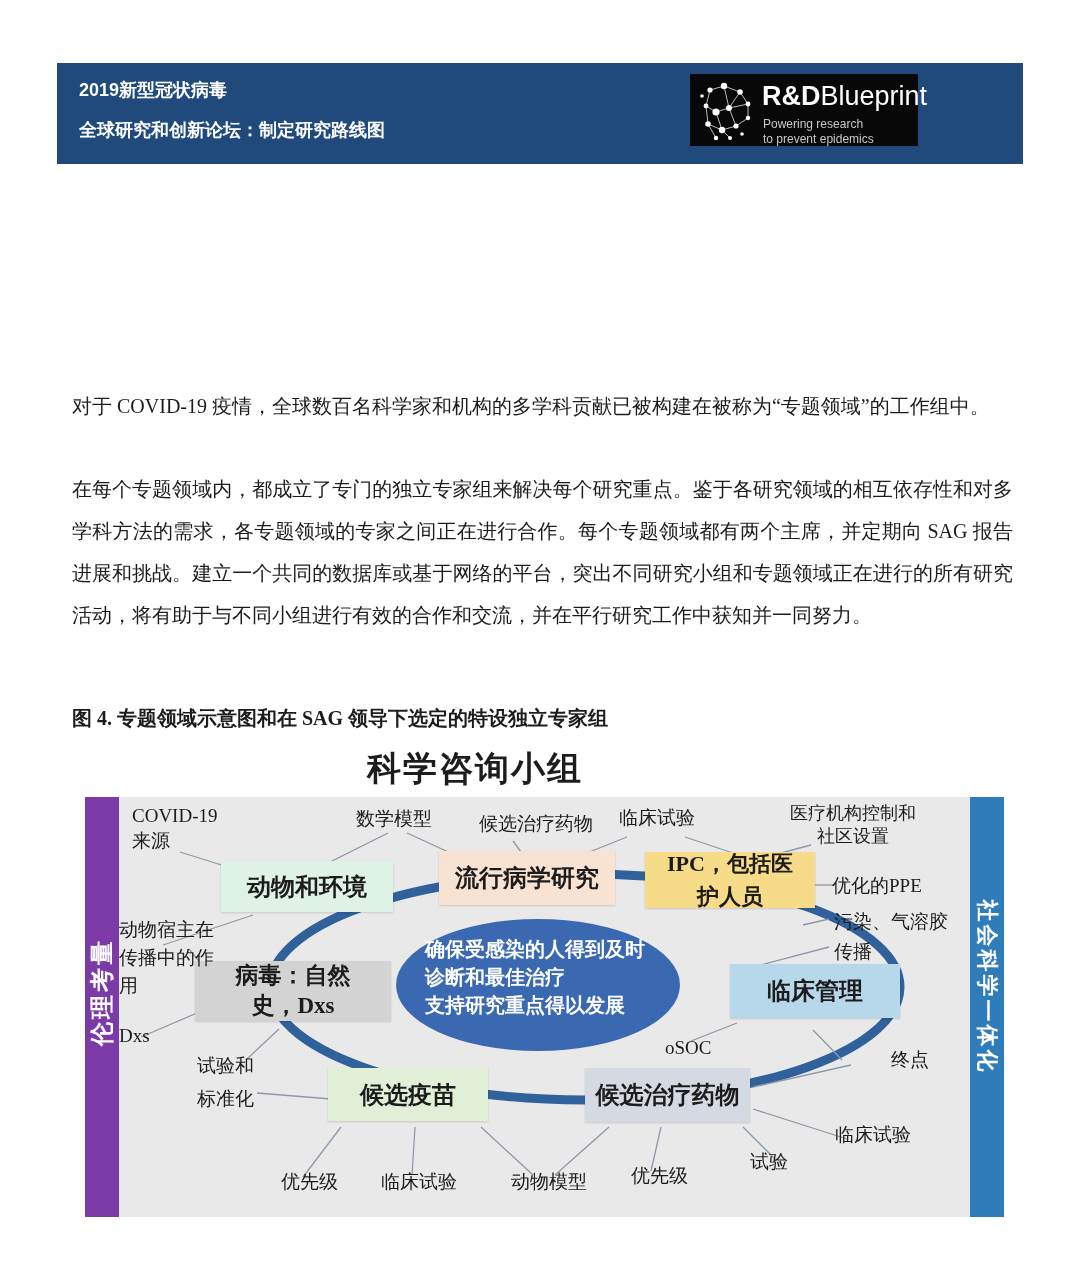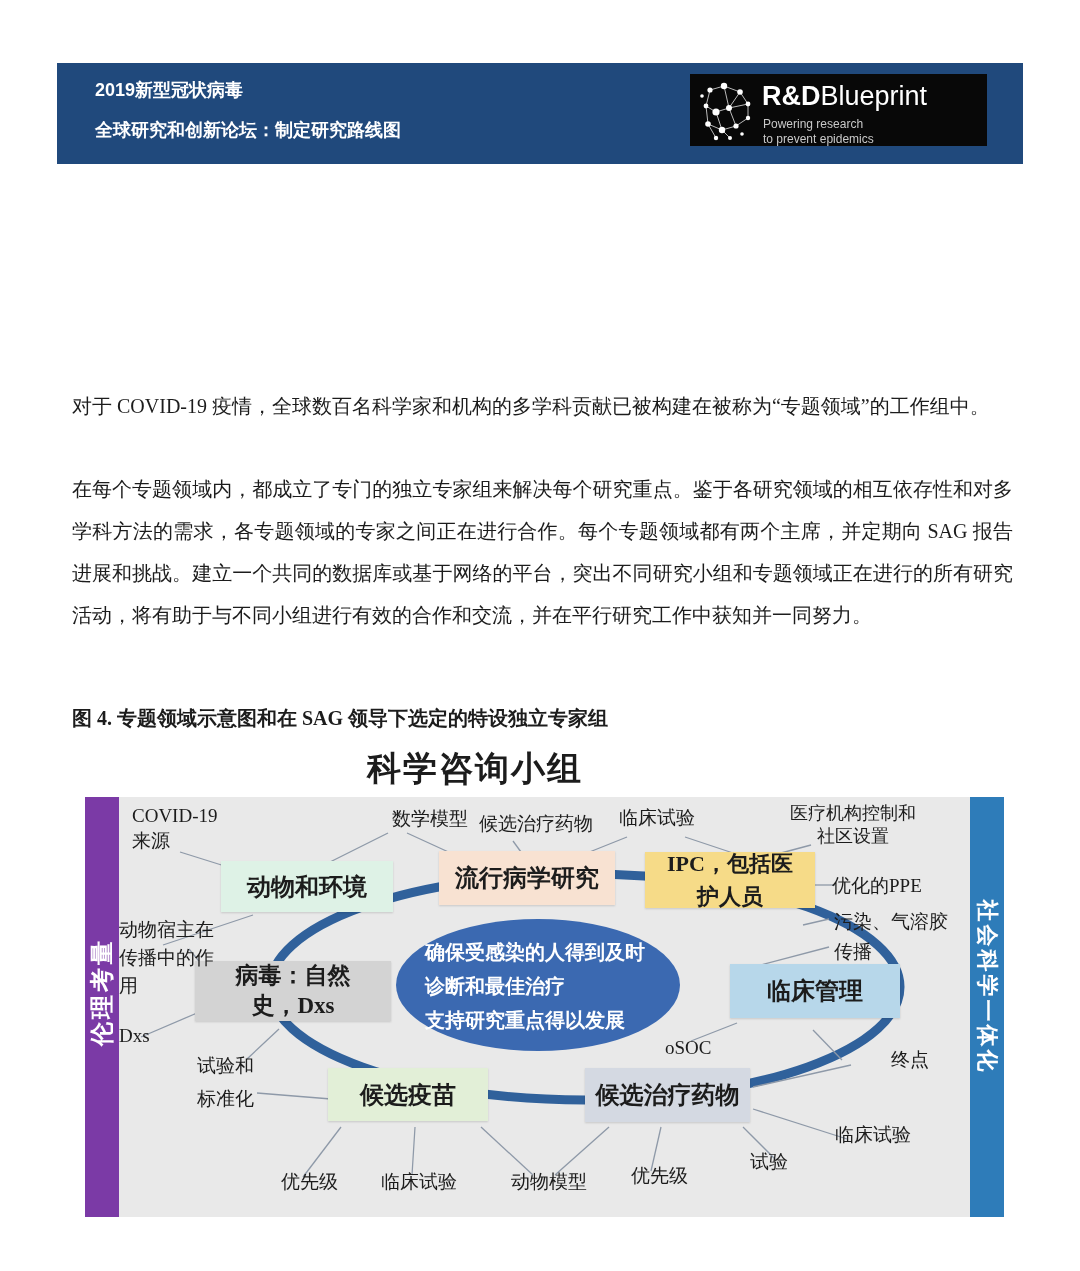--- a/index.html
+++ b/index.html
@@ -3,24 +3,24 @@
 <meta charset="utf-8">
 <style>
   html,body{margin:0;padding:0;background:#ffffff;}
   #page{position:relative;width:1080px;height:1271px;background:#ffffff;overflow:hidden;
         font-family:"Liberation Serif","DejaVu Serif",serif;color:#1c1c1c;}
   .abs{position:absolute;}
 
   
   #header{left:57px;top:63px;width:966px;height:101px;background:var(--header_bg);}
   .hline{position:absolute;left:22px;color:#ffffff;font-family:"Liberation Sans","DejaVu Sans",sans-serif;
-         font-weight:bold;font-size:18px;white-space:nowrap;margin-left:16px;}
+         font-weight:bold;font-size:18px;white-space:nowrap;}
   #hline1{top:15px;}
   #hline2{top:55px;}
-  #logo{position:absolute;left:633px;top:11px;width:261px;height:72px;background:var(--logo_bg);padding-left:36px;}
+  #logo{position:absolute;left:633px;top:11px;width:228px;height:72px;background:var(--logo_bg);}
   #logo-net{position:absolute;left:6px;top:4px;}
   #brand{position:absolute;left:72px;top:7px;color:#ffffff;font-family:"Liberation Sans","DejaVu Sans",sans-serif;
          font-size:27px;white-space:nowrap;}
   #brand .b{font-weight:bold;}
   #brand .r{font-weight:300;}
   #tagline{position:absolute;left:73px;top:43px;color:#c9c9c9;font-family:"Liberation Sans","DejaVu Sans",sans-serif;
            font-size:12px;line-height:15px;white-space:pre-line;}
 
   
   .para{left:72px;width:941px;font-size:20px;line-height:42px;text-align:justify;}
@@ -51,25 +51,25 @@
   .serif{font-family:"Liberation Serif","DejaVu Serif",serif;}
   #box-animal{left:136px;top:64px;width:172px;height:51px;background:var(--box_animal_env);font-size:24px;}
   #box-epi{left:354px;top:54px;width:176px;height:54px;background:var(--box_epidemiology);font-size:24px;}
   #box-ipc{left:560px;top:55px;width:170px;height:56px;background:var(--box_ipc);font-size:22px;line-height:33px;}
   #box-virus{left:110px;top:164px;width:196px;height:60px;background:var(--box_virus);font-size:23px;line-height:30px;}
   #box-clinical{left:645px;top:167px;width:170px;height:54px;background:var(--box_clinical);font-size:24px;}
   #box-vaccine{left:243px;top:271px;width:160px;height:53px;background:var(--box_vaccines);font-size:24px;}
   #box-thera{left:500px;top:271px;width:165px;height:54px;background:var(--box_therapeutics);font-size:24px;}
 
   #goal-text{left:340px;top:138px;width:230px;color:#ffffff;font-weight:bold;font-size:20px;
-             line-height:34px;white-space:pre-line;font-family:"Liberation Sans","DejaVu Sans",sans-serif;}
+             line-height:28px;white-space:pre-line;font-family:"Liberation Sans","DejaVu Sans",sans-serif;}
 
   .lbl{position:absolute;font-size:19px;line-height:25px;white-space:pre-line;}
   #lbl-covid{left:47px;top:6px;}
-  #lbl-math{left:271px;top:9px;margin-left:36px;}
+  #lbl-math{left:271px;top:9px;}
   #lbl-serology{left:394px;top:14px;}
   #lbl-isolation{left:534px;top:8px;}
   #lbl-healthcare{left:698px;top:5px;width:140px;text-align:center;font-size:18px;line-height:23px;}
   #lbl-ppe{left:747px;top:76px;}
   #lbl-contamination{left:749px;top:110px;line-height:30px;}
   #lbl-animalhost{left:34px;top:119px;line-height:28px;}
   #lbl-dxs{left:34px;top:226px;}
   #lbl-assays{left:112px;top:252px;line-height:33px;}
   #lbl-priorityL{left:196px;top:372px;}
   #lbl-ctL{left:296px;top:372px;}

